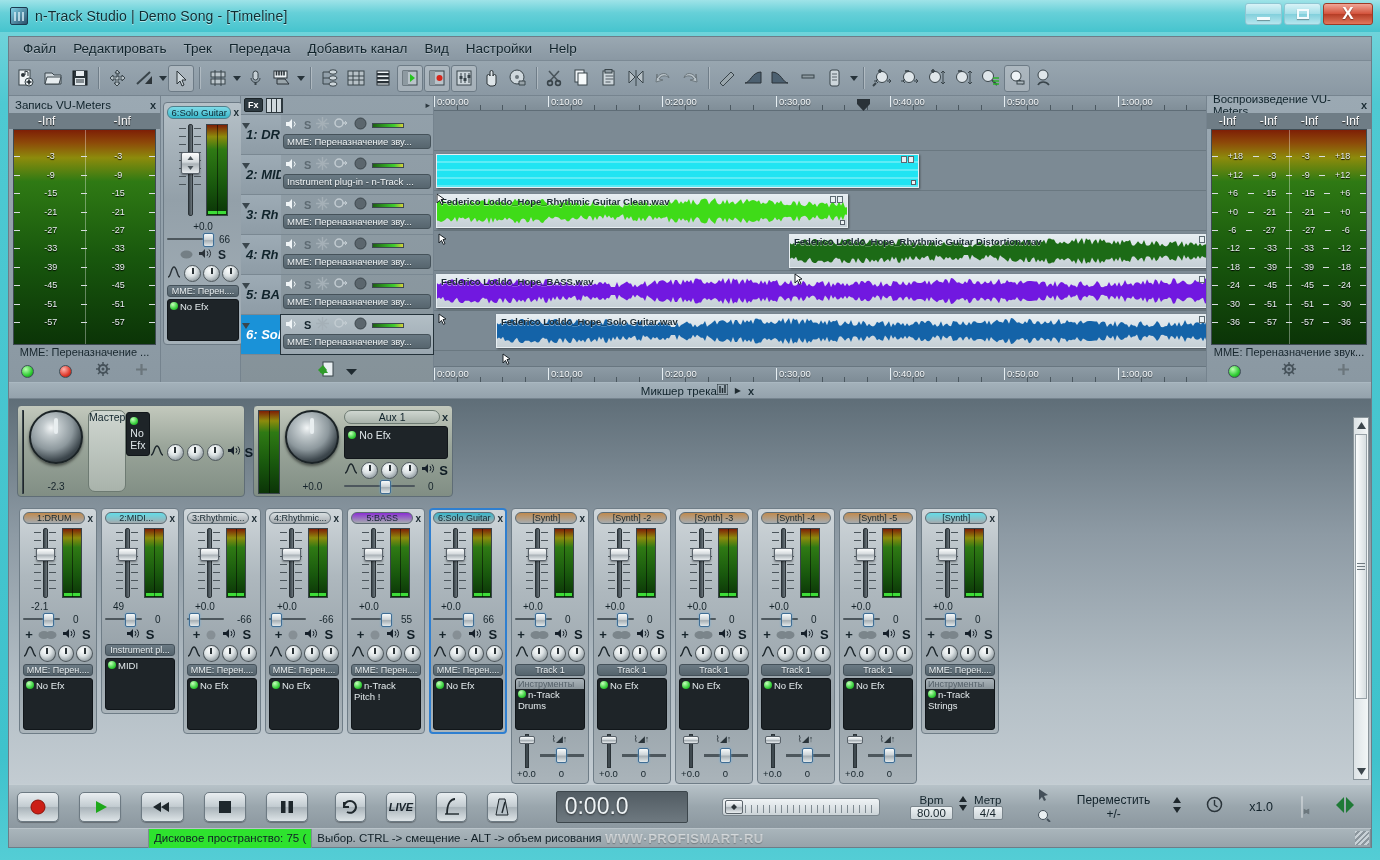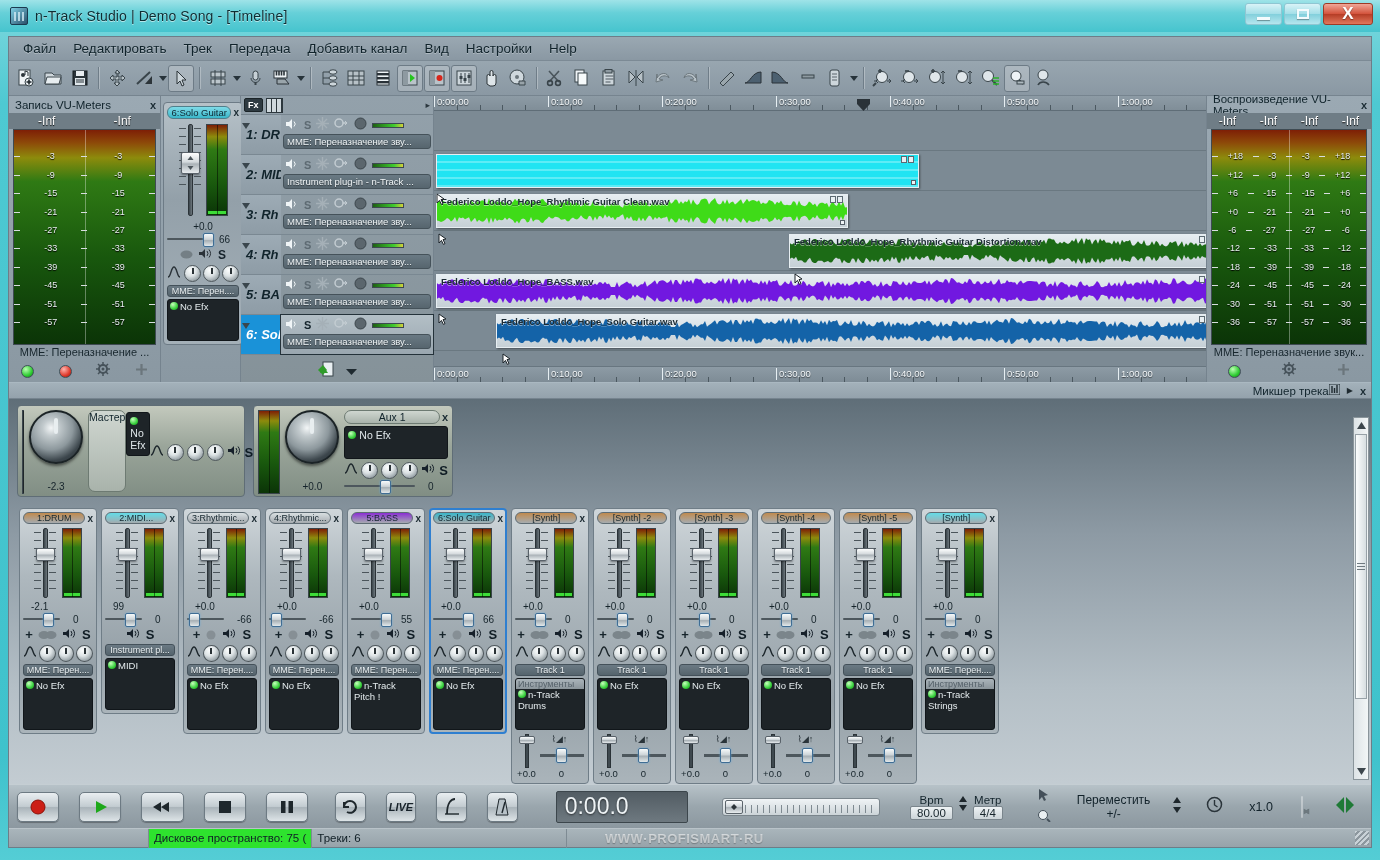--- a/index.html
+++ b/index.html
@@ -152,21 +152,21 @@
      border-left:1px solid #e6eef2; line-height:12px; text-shadow:0 1px 1px rgba(0,0,0,.6);}
   .ruler-bottom .tick{position:absolute; top:10px; width:1px;height:5px;background:#4b5860;}
   .cursor-arrow { position:absolute; width:11px; height:13px; z-index:9; }
 
   
   .vu-right { width:165px; background:linear-gradient(180deg,#9ba9b3,#8a98a2);
      border-left:1px solid #75838e; display:flex; flex-direction:column; }
 
   
   .mixhead { height:17px; background:linear-gradient(180deg,#a3b1ba,#94a2ac);
-     display:flex; align-items:center; justify-content:flex-end; padding:0 5px 0 20px;
+     display:flex; align-items:center; justify-content:center; padding:0 5px 0 20px;
      font-size:11.5px; color:#10232b; border-bottom:1px solid #76848f; border-top:1px solid #aab8c1;}
   .mixer { flex:1; display:flex; flex-direction:column;
      background:linear-gradient(180deg,#5f6e78 0%,#8d9aa4 35%,#b4bfc6 75%,#c3ccd2 100%);
      position:relative; }
   .master-row { height:105px; display:flex; padding:6px 0 0 8px; gap:8px; }
   .master-panel { width:228px; height:92px; border:1px solid #5f6d76; border-radius:4px;
      background:linear-gradient(180deg,#c3c9bd 0%,#9aa59a 45%,#818e84 100%);
      display:flex; padding:4px; gap:5px; position:relative; }
   .aux-panel { width:200px; }
   .mini-vu { width:26px; height:84px; border:1px solid #3a454c;
@@ -1383,21 +1383,21 @@
               <div class="fader">
                 <div class="notches"></div>
                 <div class="notches2"></div>
                 <div class="track"></div>
                 <div class="thumb" style="top:20px;height:13px;"></div>
               </div>
               <div class="ch-vu">
                 <div class="base"></div>
               </div>
             </div>
-            <div class="gaintxt">99</div>
+            <div class="gaintxt">49</div>
             <div class="panrow">
               <div class="panslider">
                 <div class="pt"></div>
                 <div class="ph" style="left:20px;"></div>
               </div>
               <span class="panval">0</span>
             </div>
             <div class="iconrow">
               <span><svg width="15" height="13">
                   <path d="M1 5h3l3-3v9L4 8H1z" fill="#16202a"></path>
@@ -2079,18 +2079,18 @@
       </div>
       <span style="margin-right:4px;"><svg width="28" height="20">
             <path d="M13 2l-8 8 8 8z" fill="#1f7a36"></path>
             <path d="M15 2l8 8-8 8z" fill="#1f7a36"></path>
           </svg></span>
     </div>
 
     <div class="status">
       <div class="cell" style="width:140px;"></div>
       <div class="cell disk">Дисковое пространство: 75 (</div>
-      <div class="cell" style="width:255px;">Треки: 6</div>
+      <div class="cell" style="flex:1;">Выбор. CTRL -&gt; смещение - ALT -&gt; объем рисования</div>
       <div class="resizer"></div>
     </div>
     <div class="wm">WWW·PROFISMART·RU</div>
   </div>
 </div>
 
 </body></html>

